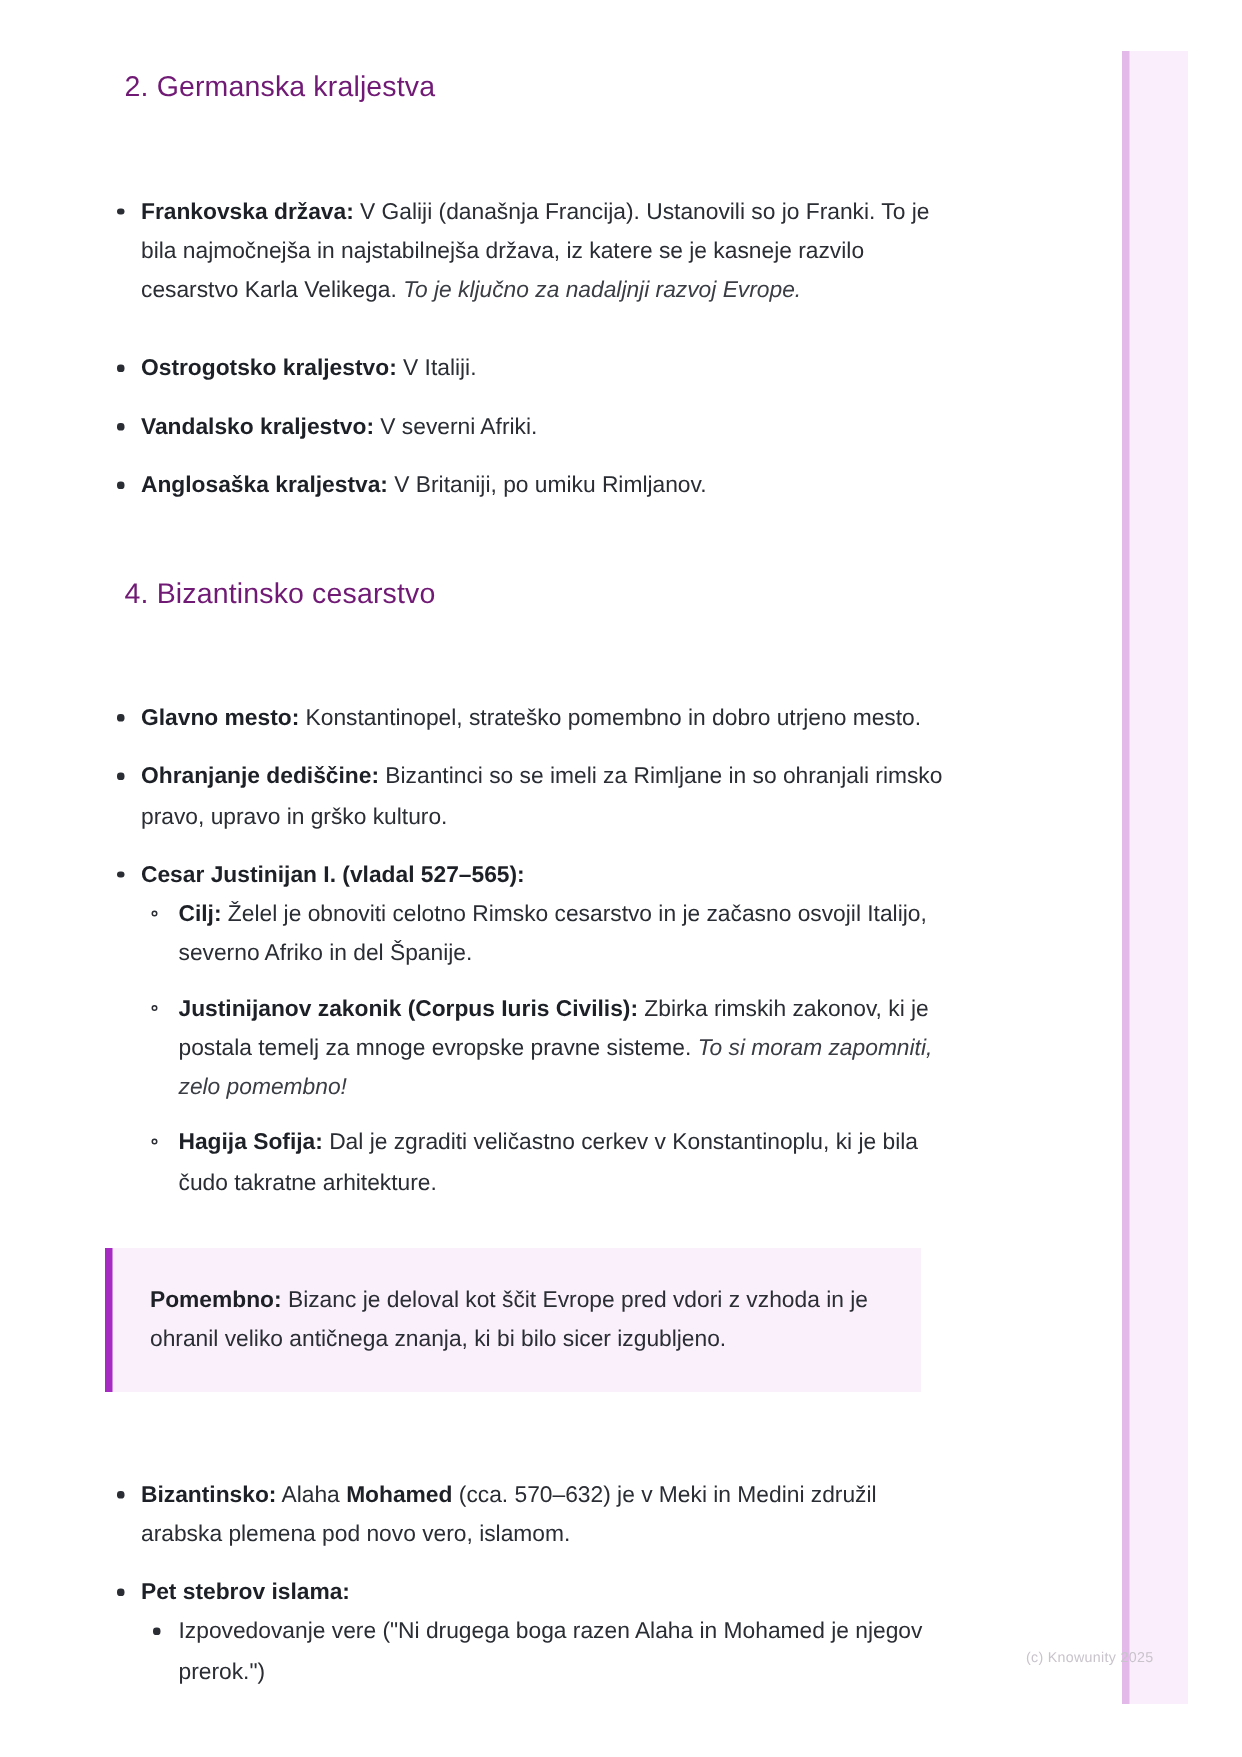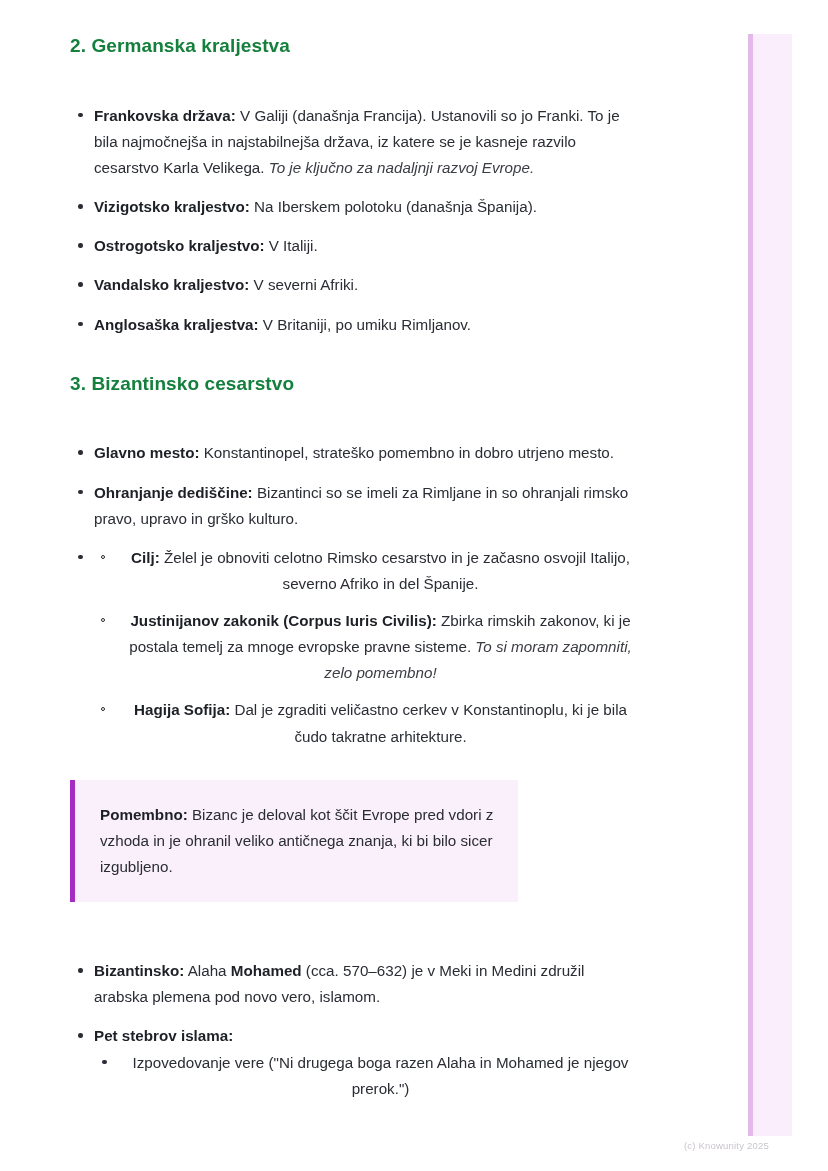--- a/index.html
+++ b/index.html
@@ -43,25 +43,25 @@
     width: 700px;
     padding: 0;
   }
 
   .content {
     margin-left: 70px;
     width: 572px;
   }
 
   h2.section-heading {
-    color: #15803d;
+    color: #701a75;
     font-size: 19px;
-    font-weight: 700;
+    font-weight: 400;
     letter-spacing: 0.1px;
-    margin: 0;
+    margin: 13px;
     line-height: 1.3;
   }
 
   p.para {
     font-size: 15.2px;
     line-height: 1.62;
     margin: 0;
     color: #2a2d34;
   }
 
@@ -85,21 +85,20 @@
     width: 4.5px;
     height: 4.5px;
     border-radius: 50%;
     background: #2a2d34;
   }
 
   ul.lvl2 {
     list-style: none;
     margin: 0;
     padding: 0;
-    text-align: center;
   }
   ul.lvl2 > li {
     position: relative;
     padding-left: 25px;
     font-size: 15.2px;
     line-height: 1.72;
   }
   ul.lvl2.hollow > li::before {
     content: "";
     position: absolute;
@@ -126,35 +125,35 @@
   b, strong { font-weight: 700; color: #1d2026; }
   i, em { font-style: italic; color: #3a3d44; }
 
   
   .callout {
     position: relative;
     background: #faf0fb;
     border-left: 5px solid #a52bc2;
     margin: 0;
     padding: 22px 20px 22px 25px;
-    width: 448px;
+    width: 544px;
     box-sizing: border-box;
   }
   .callout .callout-text {
     font-size: 15.2px;
     line-height: 1.72;
     margin: 0;
     color: #2a2d34;
   }
 
   
   .watermark {
     position: absolute;
     left: 684px;
-    top: 1140px;
+    top: 1100px;
     font-size: 9.5px;
     color: #c9c4cc;
     letter-spacing: 0.2px;
     white-space: nowrap;
   }
   .sp-22 { height: 22px; }
   .sp-30 { height: 30px; }
   .sp-34 { height: 34px; }
 </style>
 </head>
@@ -173,56 +172,54 @@
     <div class="sp-22"></div>
 
 
     <div class="sp-22"></div>
 
     <ul class="lvl1">
       <li>
         <b>Frankovska država:</b><span> V Galiji (današnja Francija). Ustanovili so jo Franki. To je bila najmočnejša in najstabilnejša država, iz katere se je kasneje razvilo cesarstvo Karla Velikega. </span><i>To je ključno za nadaljnji razvoj Evrope.</i>
       </li>
       <li class="spacer-li" style="list-style: none; padding: 0px; height: 13px; --none: 1;"></li>
-      <li>
-        <b>Vizigotsko kraljestvo:</b><span> Na Iberskem polotoku (današnja Španija).</span>
-      </li>
       <li class="spacer-li" style="list-style: none; padding: 0px; height: 13px; --none: 1;"></li>
       <li>
         <b>Ostrogotsko kraljestvo:</b><span> V Italiji.</span>
       </li>
       <li class="spacer-li" style="list-style: none; padding: 0px; height: 13px; --none: 1;"></li>
       <li>
         <b>Vandalsko kraljestvo:</b><span> V severni Afriki.</span>
       </li>
       <li class="spacer-li" style="list-style: none; padding: 0px; height: 13px; --none: 1;"></li>
       <li>
         <b>Anglosaška kraljestva:</b><span> V Britaniji, po umiku Rimljanov.</span>
       </li>
     </ul>
 
     <div class="sp-34"></div>
 
-    <h2 class="section-heading">3. Bizantinsko cesarstvo</h2>
+    <h2 class="section-heading">4. Bizantinsko cesarstvo</h2>
 
     <div class="sp-22"></div>
 
 
     <div class="sp-22"></div>
 
     <ul class="lvl1">
       <li>
         <b>Glavno mesto:</b><span> Konstantinopel, strateško pomembno in dobro utrjeno mesto.</span>
       </li>
       <li class="spacer-li" style="list-style: none; padding: 0px; height: 13px; --none: 1;"></li>
       <li>
         <b>Ohranjanje dediščine:</b><span> Bizantinci so se imeli za Rimljane in so ohranjali rimsko pravo, upravo in grško kulturo.</span>
       </li>
       <li class="spacer-li" style="list-style: none; padding: 0px; height: 13px; --none: 1;"></li>
       <li>
+        <b>Cesar Justinijan I. (vladal 527–565):</b>
         <ul class="lvl2 hollow">
           <li>
             <b>Cilj:</b><span> Želel je obnoviti celotno Rimsko cesarstvo in je začasno osvojil Italijo, severno Afriko in del Španije.</span>
           </li>
           <li class="spacer-li" style="list-style: none; padding: 0px; height: 11px; --none: 1;"></li>
           <li>
             <b>Justinijanov zakonik (Corpus Iuris Civilis):</b><span> Zbirka rimskih zakonov, ki je postala temelj za mnoge evropske pravne sisteme. </span><i>To si moram zapomniti, zelo pomembno!</i>
           </li>
           <li class="spacer-li" style="list-style: none; padding: 0px; height: 11px; --none: 1;"></li>
           <li>

